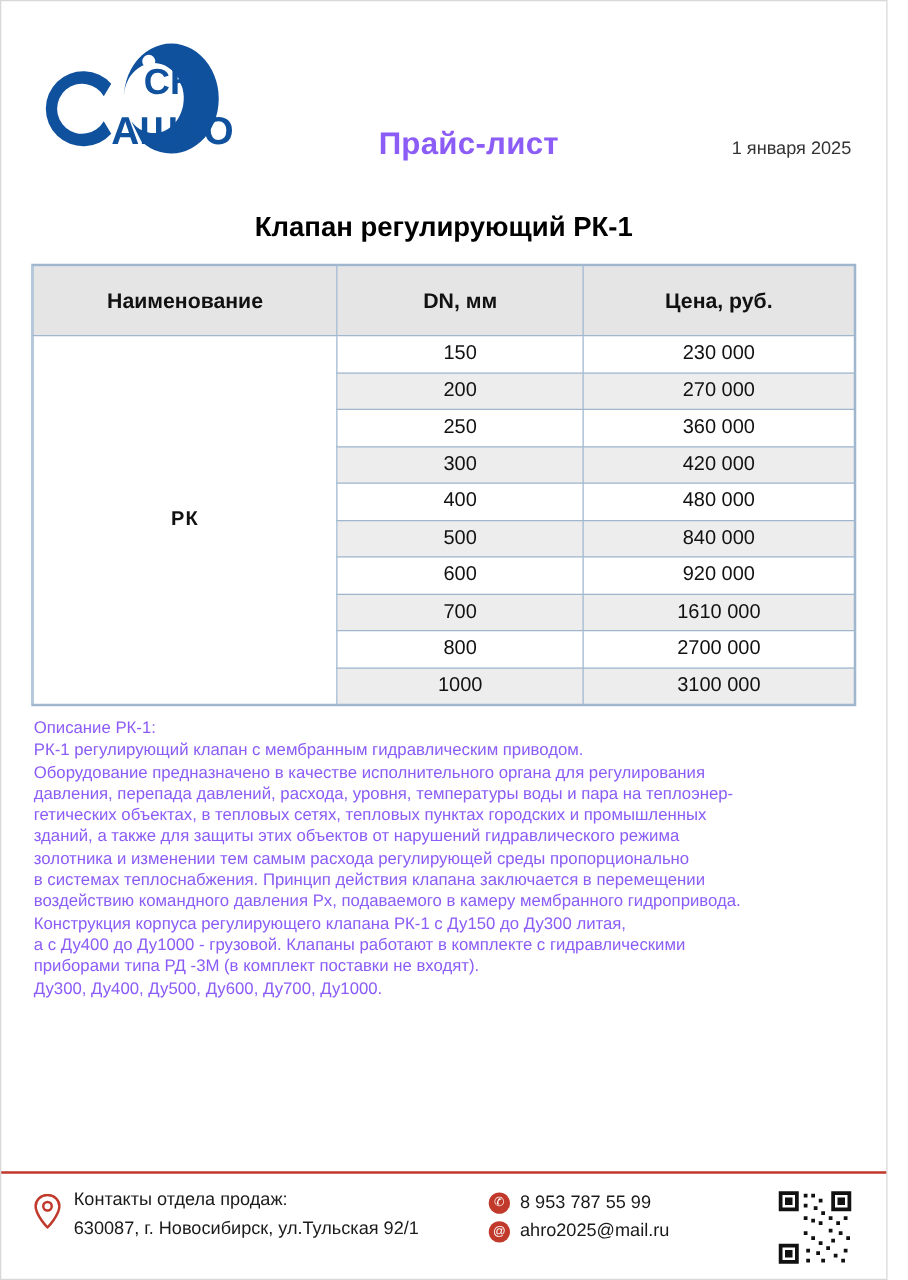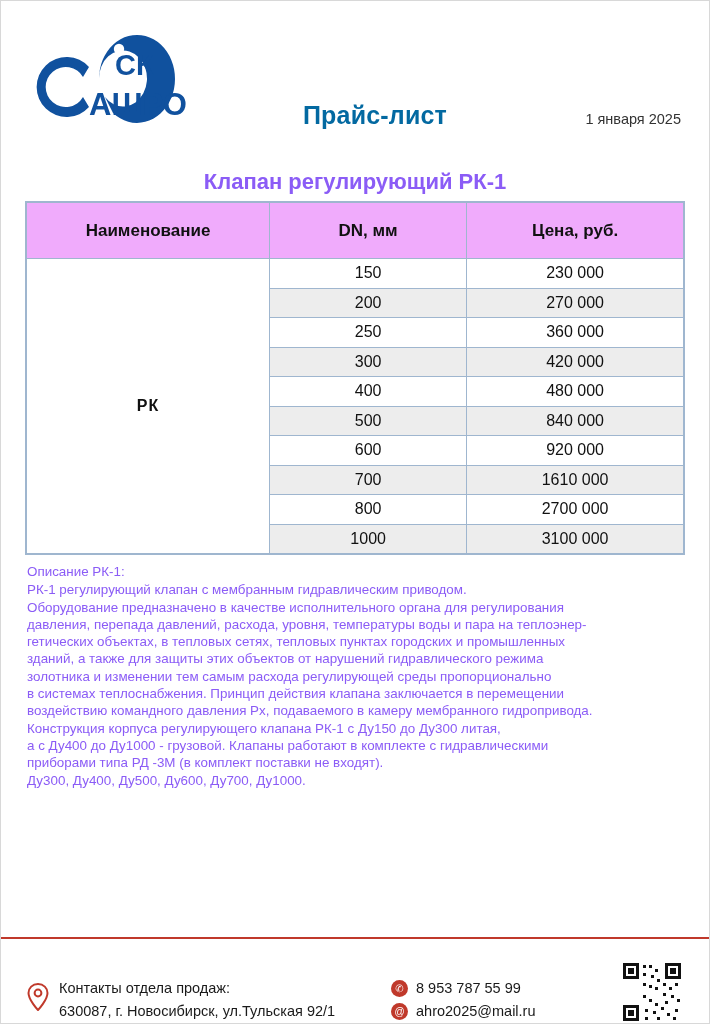--- a/index.html
+++ b/index.html
@@ -36,51 +36,51 @@
   }
   .logo svg { display: block; }
   .header-center {
     flex: 1 1 auto;
     text-align: center;
     padding-top: 82px;
   }
   .doc-title {
     font-size: 25px;
     font-weight: bold;
-    color: #0369a1;
+    color: #8b5cf6;
     letter-spacing: 0.2px;
   }
   .header-right {
     flex: 0 0 auto;
     width: 150px;
     text-align: right;
     padding-top: 92px;
     font-size: 14.5px;
     color: #333;
   }
   .product-title {
     text-align: center;
     font-size: 22px;
     font-weight: bold;
-    color: #8b5cf6;
+    color: #000000;
     margin-top: 8px;
-    margin-bottom: 6px;
+    margin-bottom: 16px;
   }
   
   .table-wrap {
     margin: 0 24px;
     border: 1px solid #9fb6cf;
   }
   table.price {
     width: 100%;
     border-collapse: collapse;
     table-layout: fixed;
   }
   table.price th {
-    background: #f0abfc;
+    background: #e5e5e5;
     border: 1px solid #9fb6cf;
     font-size: 17px;
     font-weight: bold;
     height: 56px;
     color: #111;
   }
   table.price td {
     border: 1px solid #9fb6cf;
     text-align: center;
     font-size: 16px;
@@ -112,21 +112,21 @@
   }
   .desc .head-line { margin-bottom: 1px; }
   
   .footer {
     position: absolute;
     left: 0; right: 0; bottom: 0;
     height: 86px;
     border-top: 2px solid #c0392b;
     padding: 10px 26px 0 26px;
     display: flex;
-    align-items: flex-end;
+    align-items: flex-start;
   }
   .footer-left {
     flex: 1 1 auto;
     display: flex;
     align-items: flex-start;
     gap: 10px;
   }
   .pin {
     margin-top: 6px;
     flex: 0 0 auto;

